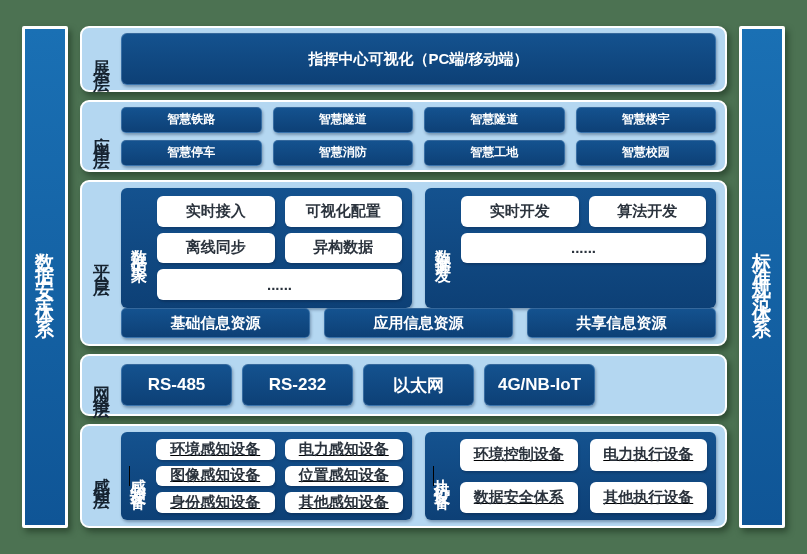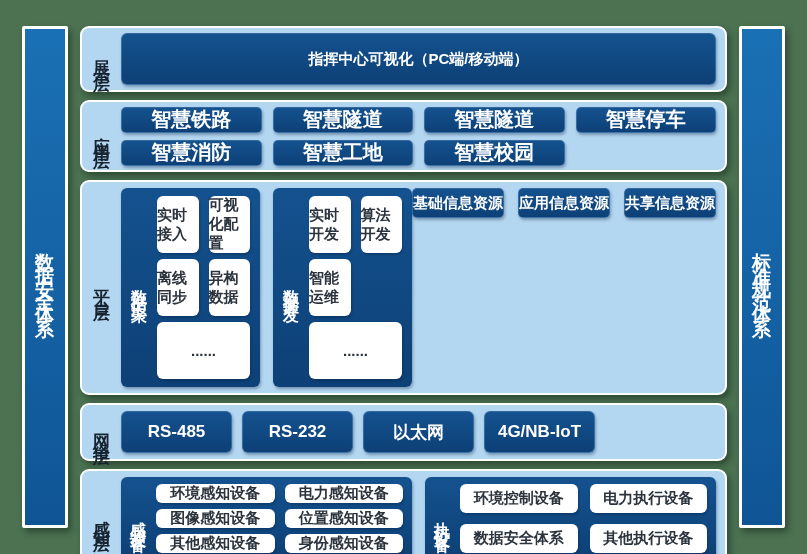--- a/index.html
+++ b/index.html
@@ -64,23 +64,23 @@
     border-radius:5px;
     color:#fff;
     display:flex;align-items:center;justify-content:center;
     box-shadow:1px 2px 3px rgba(10,30,60,.35);
     text-align:left;
   }
   .panel-display{height:66px;}
   .command-box{flex:1;height:52px;font-size:15px;border-radius:6px;}
   .panel-app{height:72px;}
   .app-grid{flex:1;display:grid;grid-template-columns:repeat(4,1fr);gap:7px 11px;}
-  .app-box{height:26px;font-size:20px;}
+  .app-box{height:26px;font-size:12px;}
   .panel-platform{flex:1;}
-  .platform-content{flex:1;height:100%;display:flex;}
+  .platform-content{flex:1;height:100%;display:flex;flex-direction:column;}
   .group-row{display:flex;gap:13px;flex:1;min-height:0;}
   .group{
     flex:1;
     background:linear-gradient(180deg,var(--navy-top),var(--navy-bottom));
     border-radius:6px;
     box-shadow:1px 2px 3px rgba(10,30,60,.35);
     padding:8px 10px;
     display:flex;align-items:center;gap:10px;
   }
   .group-label{color:#fff;font-size:16px;letter-spacing:6px;flex:none;}
@@ -92,21 +92,21 @@
     display:flex;align-items:center;justify-content:center;
     box-shadow:1px 2px 2px rgba(10,30,60,.3);
   }
   .span2{grid-column:1 / 3;}
   .resource-row{display:flex;gap:14px;flex:none;border-radius:14px;}
   .resource-box{flex:1;height:30px;font-size:15px;}
   .panel-network{height:62px;}
   .network-row{flex:1;display:grid;grid-template-columns:repeat(5,1fr);gap:10px;}
   .network-box{height:42px;font-size:17px;border-radius:6px;}
   .panel-perception{height:104px;}
-  .perception-row{align-self:stretch;flex:1;display:flex;gap:13px;}
+  .perception-row{align-self:stretch;flex:1;display:flex;gap:13px;text-decoration:underline;}
   .perception-row .group{padding:7px 9px;}
   .grid-3r{grid-template-rows:repeat(3,1fr);gap:6px 10px;}
   .grid-2r{grid-template-rows:repeat(2,1fr);gap:11px 12px;}
   .perc-label{letter-spacing:5px;}
 </style>
 </head>
 <body>
 
 <div class="frame">
 
@@ -120,20 +120,21 @@
       <span class="vtext layer-label">展示层</span>
       <div class="navy-box command-box">指挥中心可视化（PC端/移动端）</div>
     </section>
 
     <section class="panel panel-app">
       <span class="vtext layer-label">应用层</span>
       <div class="app-grid">
         <div class="navy-box app-box">智慧铁路</div>
         <div class="navy-box app-box">智慧隧道</div>
         <div class="navy-box app-box">智慧隧道</div>
+        <div class="navy-box app-box">智慧楼宇</div>
         <div class="navy-box app-box">智慧停车</div>
         <div class="navy-box app-box">智慧消防</div>
         <div class="navy-box app-box">智慧工地</div>
         <div class="navy-box app-box">智慧校园</div>
       </div>
     </section>
 
     <section class="panel panel-platform">
       <span class="vtext layer-label">平台层</span>
       <div class="platform-content">
@@ -146,21 +147,20 @@
               <div class="white-box">离线同步</div>
               <div class="white-box">异构数据</div>
               <div class="white-box span2">......</div>
             </div>
           </div>
           <div class="group">
             <span class="vtext group-label">数据开发</span>
             <div class="white-grid grid-3r">
               <div class="white-box">实时开发</div>
               <div class="white-box">算法开发</div>
-              <div class="white-box">智能运维</div>
               <div class="white-box span2">......</div>
             </div>
           </div>
         </div>
         <div class="resource-row">
           <div class="navy-box resource-box">基础信息资源</div>
           <div class="navy-box resource-box">应用信息资源</div>
           <div class="navy-box resource-box">共享信息资源</div>
         </div>
       </div>
@@ -179,22 +179,22 @@
     <section class="panel panel-perception">
       <span class="vtext layer-label">感知层</span>
       <div class="perception-row">
         <div class="group">
           <span class="vtext group-label perc-label">感知设备</span>
           <div class="white-grid grid-3r">
             <div class="white-box">环境感知设备</div>
             <div class="white-box">电力感知设备</div>
             <div class="white-box">图像感知设备</div>
             <div class="white-box">位置感知设备</div>
+            <div class="white-box">身份感知设备</div>
             <div class="white-box">其他感知设备</div>
-            <div class="white-box">身份感知设备</div>
           </div>
         </div>
         <div class="group">
           <span class="vtext group-label perc-label">执行设备</span>
           <div class="white-grid grid-2r">
             <div class="white-box">环境控制设备</div>
             <div class="white-box">电力执行设备</div>
             <div class="white-box">数据安全体系</div>
             <div class="white-box">其他执行设备</div>
           </div>

